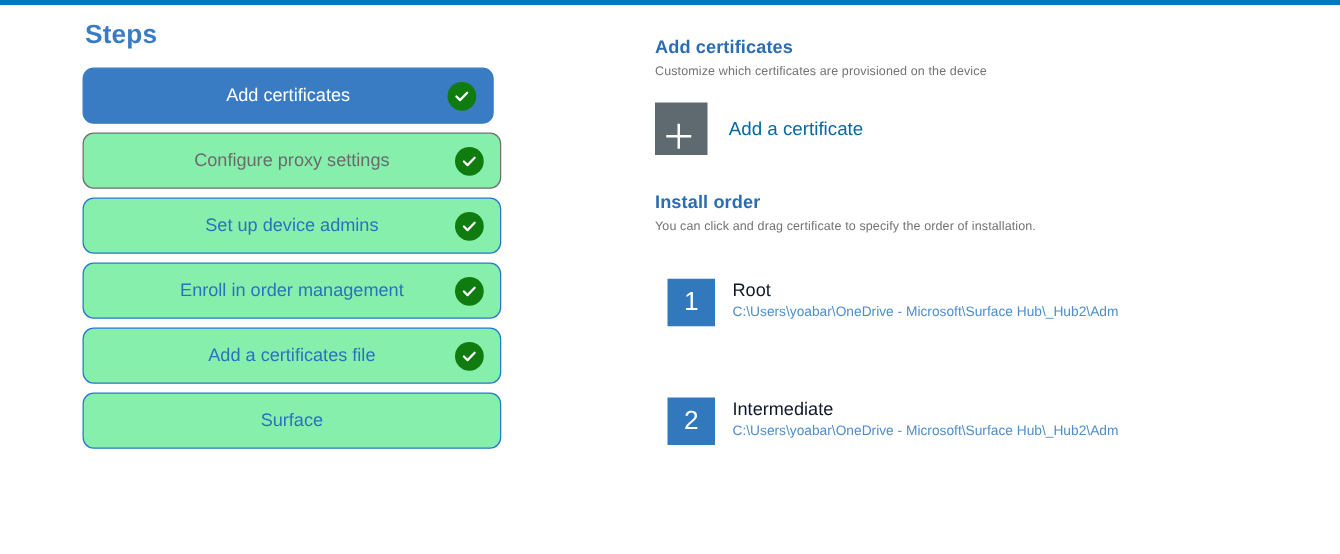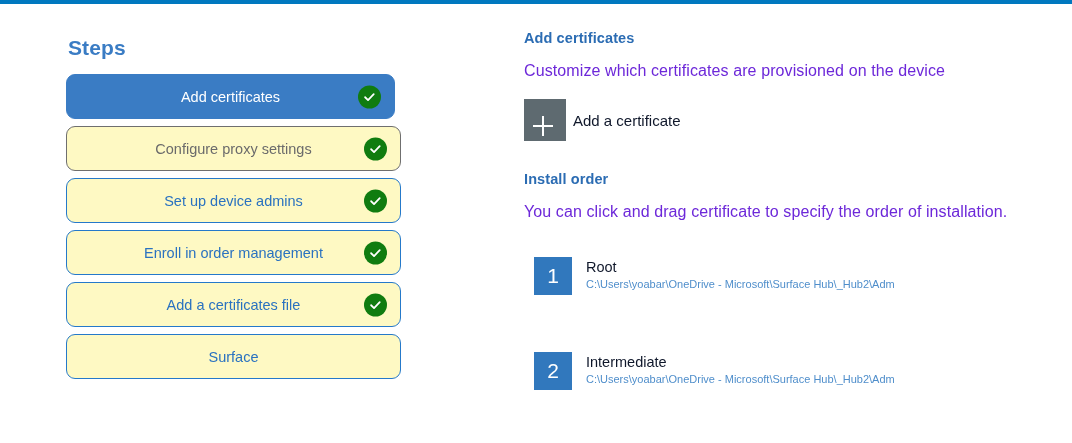--- a/index.html
+++ b/index.html
@@ -32,42 +32,42 @@
     position: absolute;
     top: 4px; left: 0;
     width: 1072px;
     height: 439px;
   }
 
   
   #steps-panel {
     position: absolute;
     left: 66px;
-    top: 32px;
+    top: 12px;
     width: 335px;
   }
   #steps-title {
     font-size: 21px;
     font-weight: bold;
     color: #3a7cc4;
     margin: 0 0 14px 2px;
     letter-spacing: .1px;
   }
   .step-list { display: block; }
 
   .step-btn {
     position: relative;
     display: flex;
     align-items: center;
     justify-content: center;
     height: 45px;
     margin-bottom: 7px;
     border-radius: 9px;
     font-size: 14.5px;
-    background: #fef9c3;
+    background: #86efac;
     border: 1.4px solid #2579ca;
     color: #2a72c0;
     cursor: pointer;
     user-select: none;
   }
   .step-btn.active {
     background: #3a7cc4;
     border-color: #3a7cc4;
     color: #ffffff;
     width: 329px;
@@ -101,23 +101,23 @@
     width: 520px;
   }
   .section-head {
     font-size: 14.5px;
     font-weight: bold;
     color: #2b6cb3;
     margin: 0;
     letter-spacing: .1px;
   }
   .section-sub {
-    font-size: 16px;
-    color: #6d28d9;
-    margin: 16px 0 0 0;
+    font-size: 10px;
+    color: #737373;
+    margin: 6px 0 0 0;
     letter-spacing: .1px;
   }
 
   
   #add-cert-row {
     display: flex;
     align-items: center;
     margin-top: 19px;
     width: 220px;
     cursor: pointer;
@@ -136,23 +136,23 @@
   }
   #add-cert-square .plus-h {
     left: 9px; top: 26px;
     width: 20px; height: 2px;
   }
   #add-cert-square .plus-v {
     left: 18px; top: 17px;
     width: 2px; height: 20px;
   }
   #add-cert-label {
-    margin-left: 7px;
+    margin-left: 17px;
     font-size: 15px;
-    color: #0f172a;
+    color: #0369a1;
   }
 
   
   #install-order-block { margin-top: 30px; }
 
   #order-list { margin-top: 36px; }
 
   .order-item {
     display: flex;
     align-items: flex-start;

